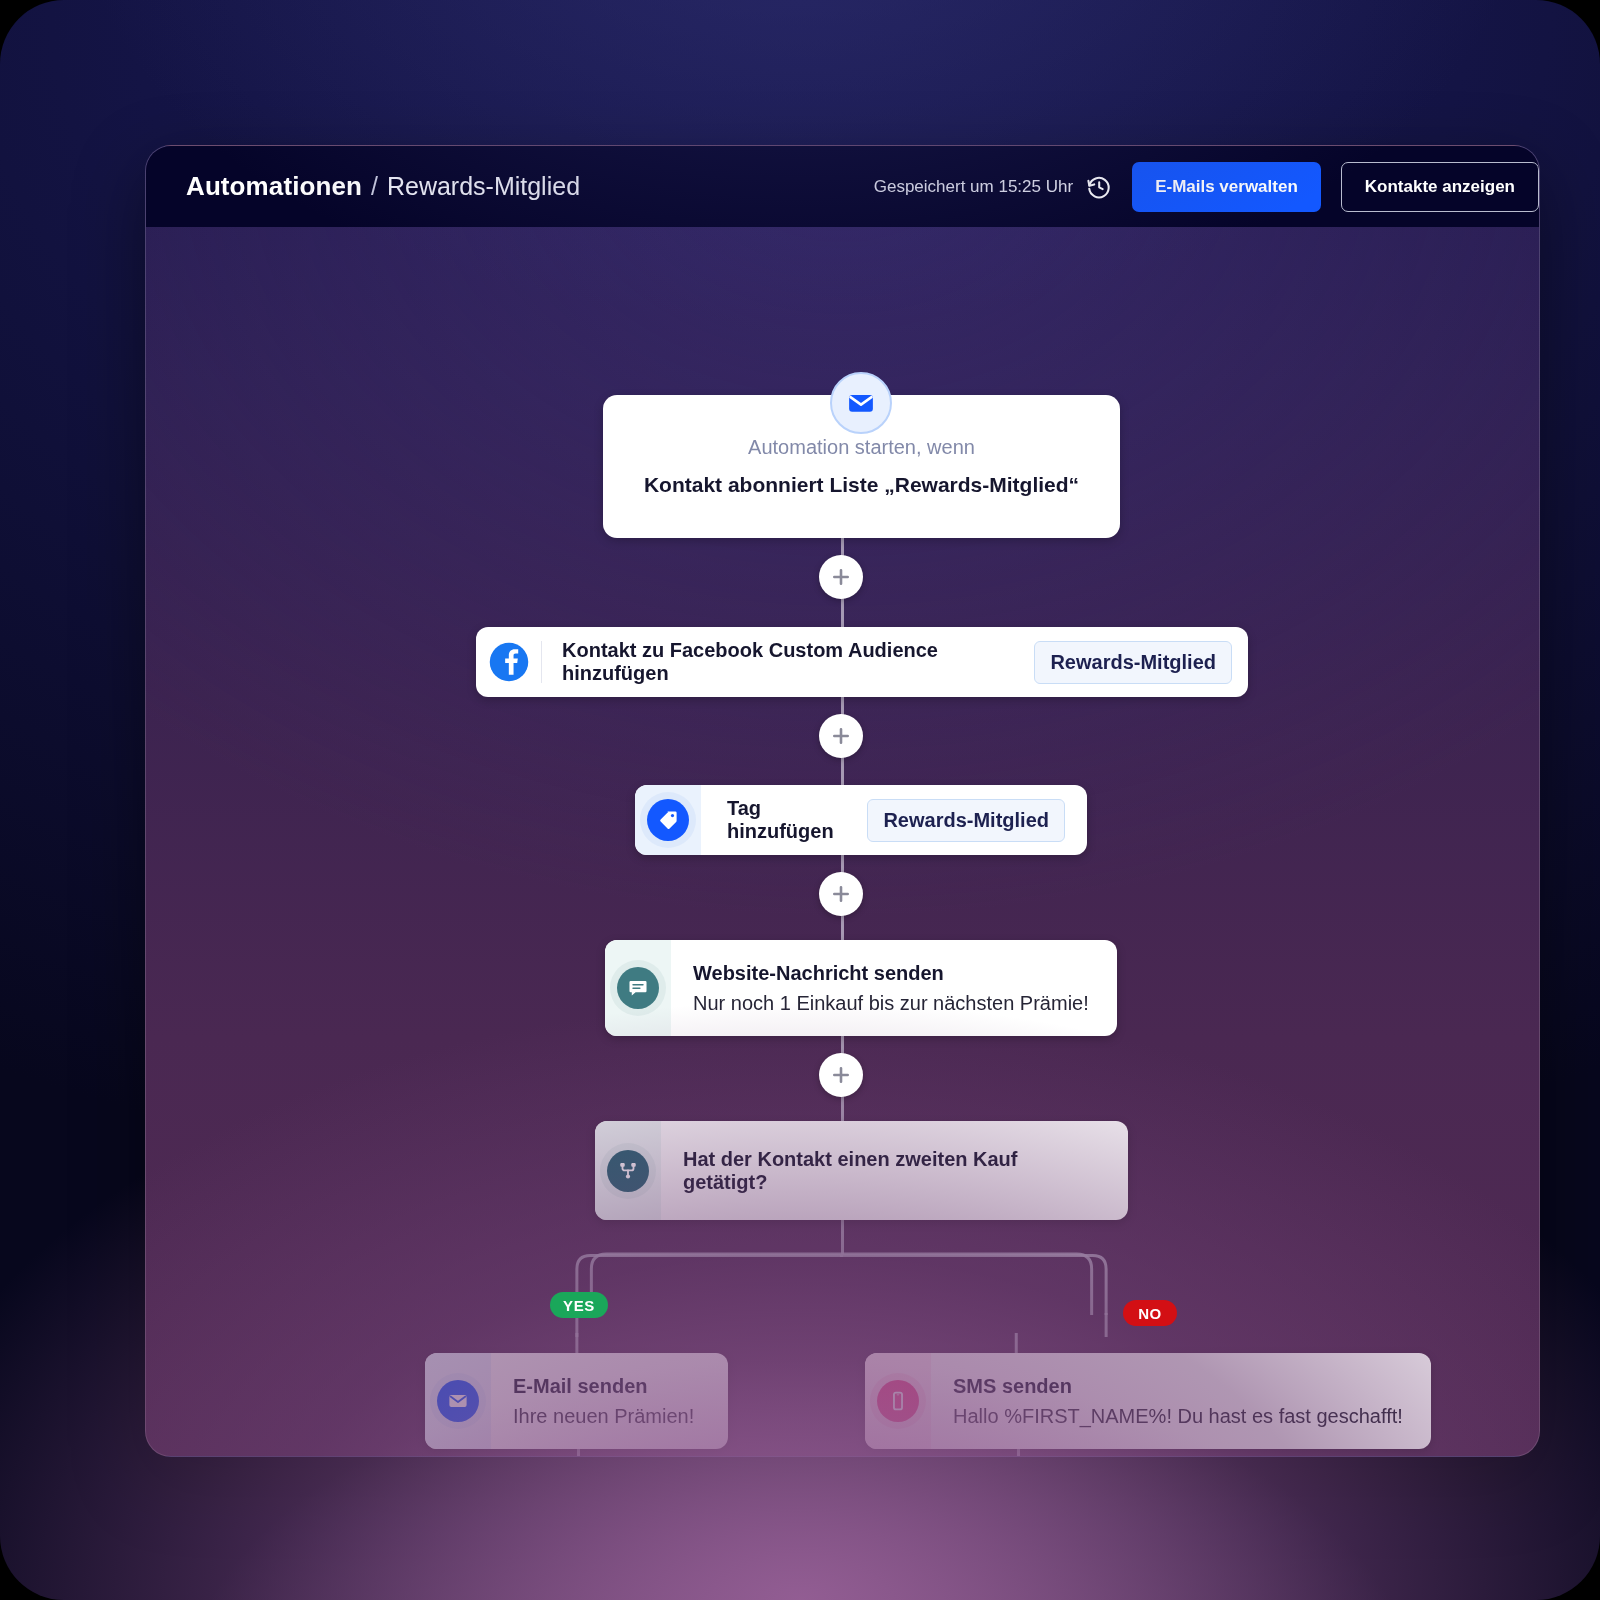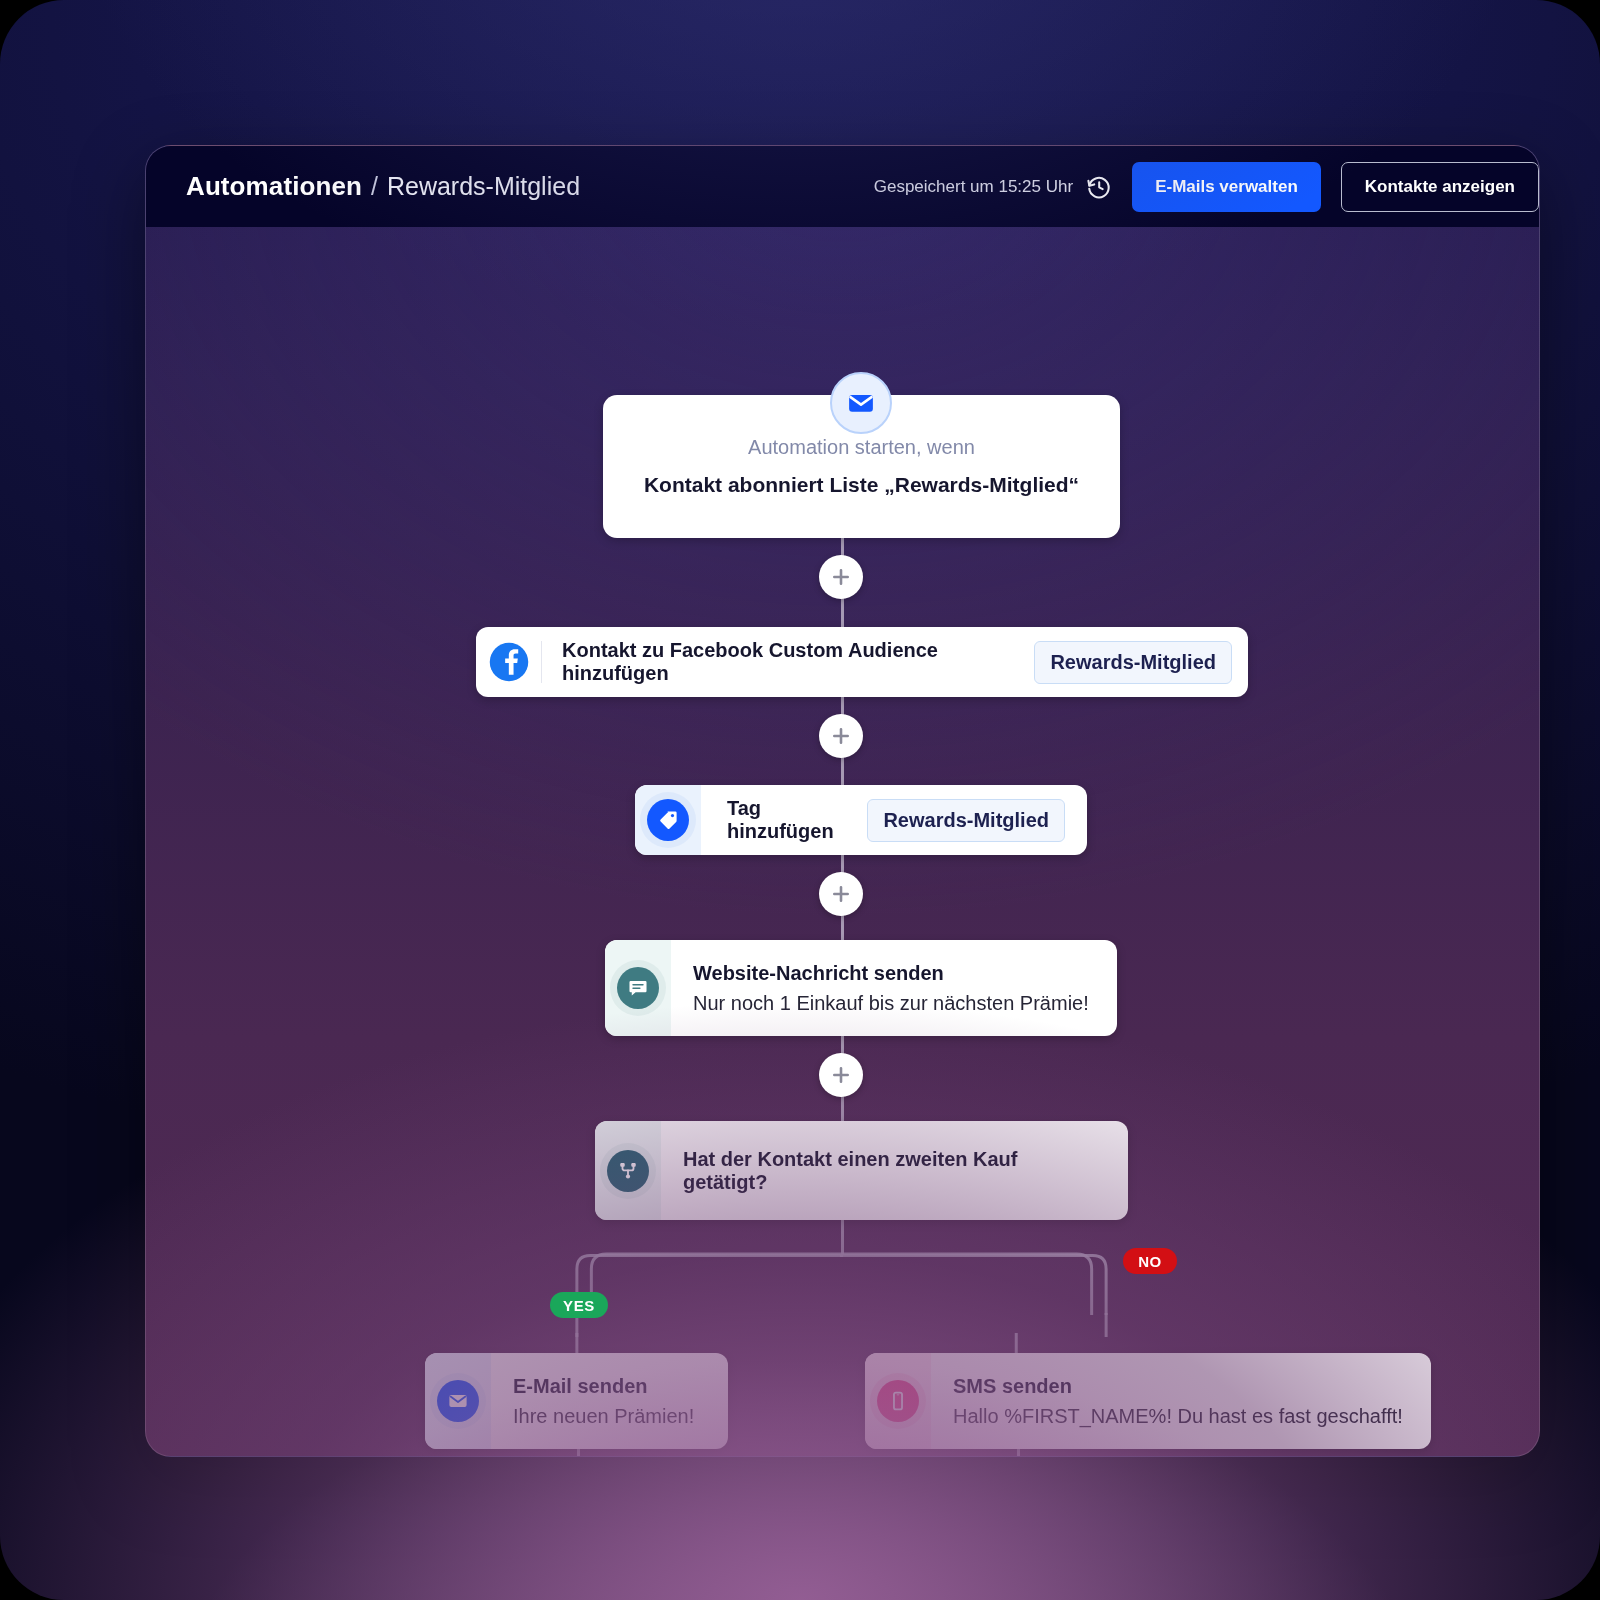--- a/index.html
+++ b/index.html
@@ -160,21 +160,21 @@
   #node-sms   { left: 719px; top: 1126px; width: 566px; height: 96px; }
 
   
   .pill {
     position: absolute; height: 26px; border-radius: 21px;
     display: flex; align-items: center; justify-content: center;
     color: #fff; font-size: 15px; font-weight: 700; letter-spacing: .6px;
     z-index: 3;
   }
   #pill-yes { left: 404px; top: 1065px; width: 58px; background: #1aa75a; }
-  #pill-no  { left: 977px; top: 1021px; width: 54px; background: #d30f14; }
+  #pill-no  { left: 977px; top: 1073px; width: 54px; background: #d30f14; }
 </style>
 </head>
 <body>
 
 <div id="backdrop">
   <div id="panel">
 
     <div id="header">
       <div id="breadcrumb">
         <span class="crumb-strong">Automationen</span>

